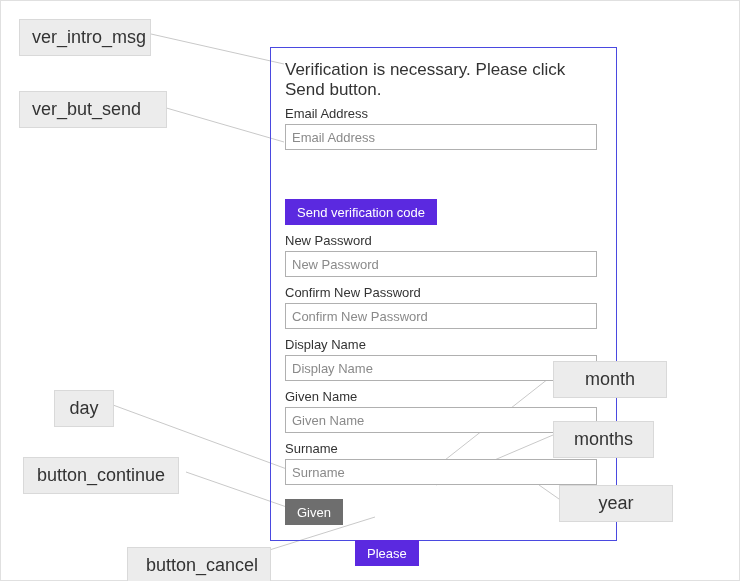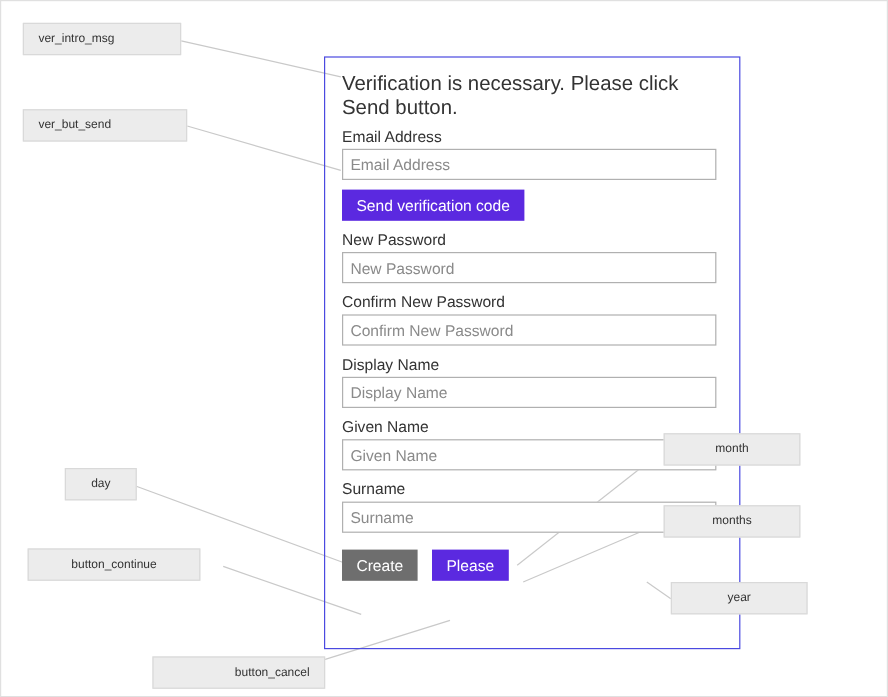--- a/index.html
+++ b/index.html
@@ -49,21 +49,21 @@
   .btn {
     display: inline-block;
     border: none;
     height: 26px;
     padding: 0 12px;
     font-size: 13px;
     color: #fff;
     cursor: pointer;
     font-family: inherit;
   }
-  .btn-purple { background: #5b29e0; }
+  .btn-purple { background: #5b29e0; margin-top: 41px; }
   .btn-gray { background: #6e6e6e; }
   .send-btn-wrapper { margin-top: 6px; margin-bottom: 8px; }
   .dob-row { display: flex; gap: 12px; margin-top: 3px; }
   .dob-select {
     position: relative;
     border: 1px solid #333;
     height: 24px;
     width: 92px;
     display: flex;
     align-items: center;
@@ -88,21 +88,21 @@
     border-left: 4px solid transparent;
     border-right: 4px solid transparent;
     border-top: 5px solid #333;
   }
   .action-row { margin-top: 14px; display: flex; gap: 12px; }
   .annotation {
     position: absolute;
     background: #ececec;
     border: 1px solid #d9d9d9;
     padding: 7px 12px;
-    font-size: 10px;
+    font-size: 18px;
     color: #333;
     white-space: nowrap;
   }
   svg.connector {
     position: absolute;
     left: 0; top: 0;
     width: 740px; height: 581px;
     pointer-events: none;
   }
   svg.connector line {
@@ -159,28 +159,28 @@
       <input class="text-input" type="text" placeholder="Given Name" style="">
     </div>
 
     <div class="field-group">
       <label class="field-label">Surname</label>
       <input class="text-input" type="text" placeholder="Surname" style="">
     </div>
 
 
     <div class="action-row">
-      <button class="btn btn-gray">Create</button>
+      <button class="btn btn-gray">Given</button>
       <button class="btn btn-purple">Please</button>
     </div>
 
   </div>
 
   <div class="annotation" style="left:18px; top:18px; width:132px;">ver_intro_msg</div>
-  <div class="annotation" style="left:18px; top:90px; width:137px;">ver_but_send</div>
+  <div class="annotation" style="left:18px; top:90px; width:148px;">ver_but_send</div>
   <div class="annotation" style="left:53px; top:389px; width:60px; text-align:center;">day</div>
-  <div class="annotation" style="left:22px; top:456px; width:144px; text-align:center;">button_continue</div>
+  <div class="annotation" style="left:22px; top:456px; width:156px; text-align:center;">button_continue</div>
   <div class="annotation" style="left:126px; top:546px; width:144px; text-align:right;">button_cancel</div>
   <div class="annotation" style="left:552px; top:360px; width:114px; text-align:center;">month</div>
-  <div class="annotation" style="left:552px; top:420px; width:114px; text-align:center;">months</div>
+  <div class="annotation" style="left:552px; top:420px; width:101px; text-align:center;">months</div>
   <div class="annotation" style="left:558px; top:484px; width:114px; text-align:center;">year</div>
 
 </div>
 
 </body></html>

